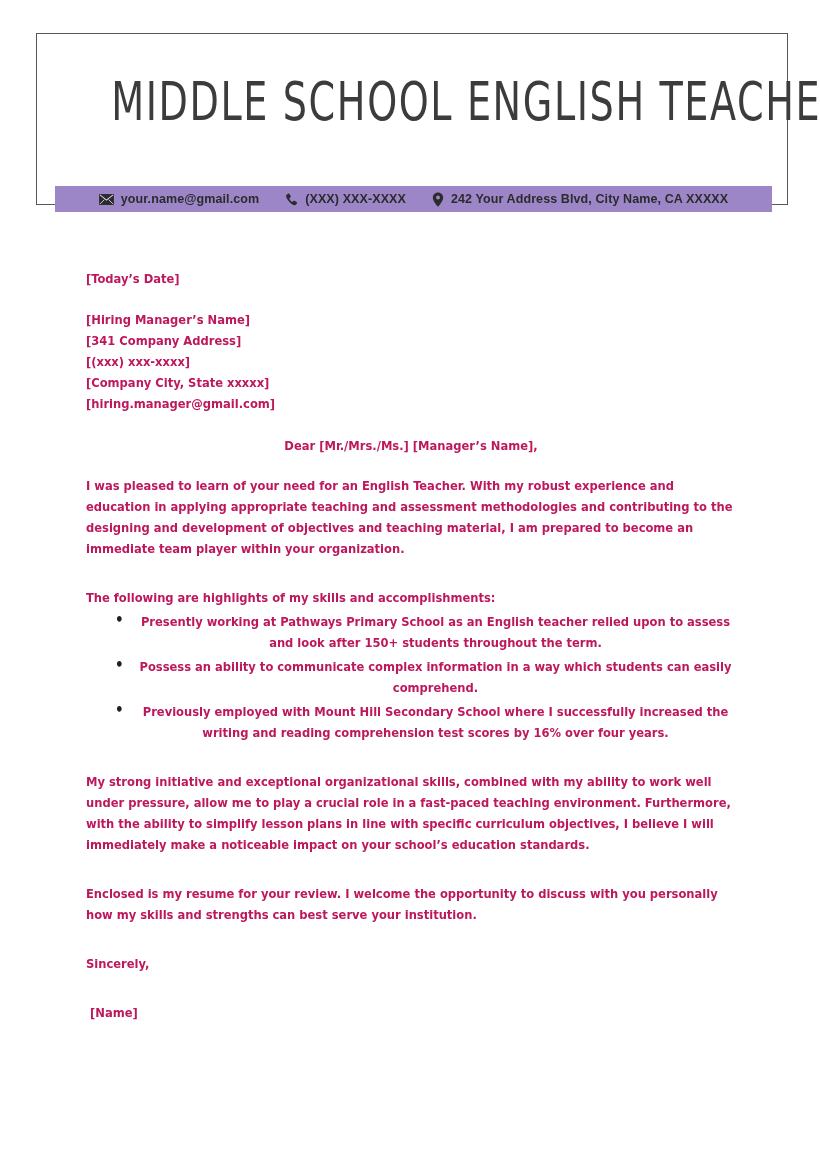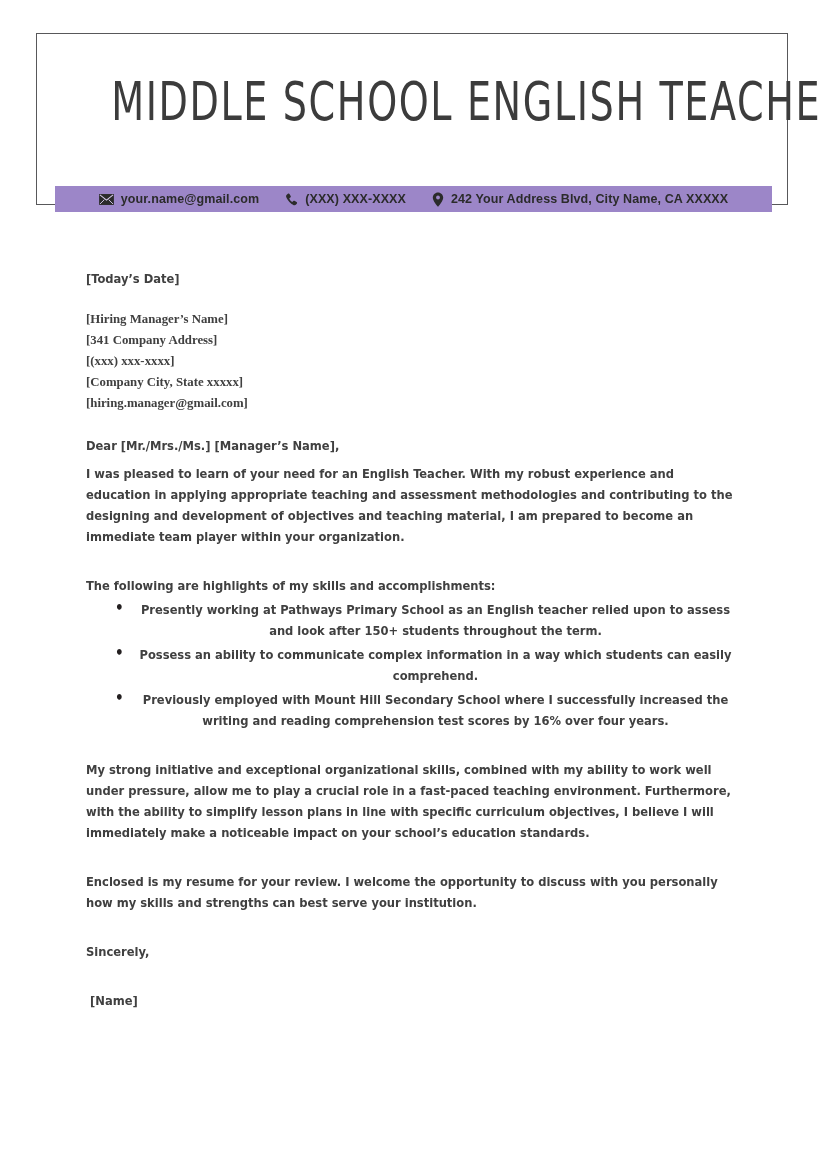--- a/index.html
+++ b/index.html
@@ -92,30 +92,30 @@
 
   
   .letter {
     position: absolute;
     left: 86px;
     top: 268px;
     width: 650px;
     font-size: 12.8px;
     line-height: 21px;
     font-weight: 700;
-    color: #404040;
+    color: #be185d;
     font-family: "Liberation Sans Narrow", "DejaVu Sans Condensed", "Liberation Sans", sans-serif;
   }
 
   .date-line { margin: 0 0 20px 0; }
 
   .recipient { margin: 0 0 21px 0; }
-  .recipient div { margin: 0; font-family: Liberation Serif, serif; }
-
-  .salutation { margin: 0 0 7px 0; }
+  .recipient div { margin: 0; }
+
+  .salutation { margin: 0 0 19px 0; text-align: center; }
 
   .para { margin: 0 0 28px 0; }
 
   .lead-in { margin: 8px 0 3px 0; }
 
   ul.highlights {
     list-style: none;
     margin: 0 0 28px 0;
     padding: 0;
   }

